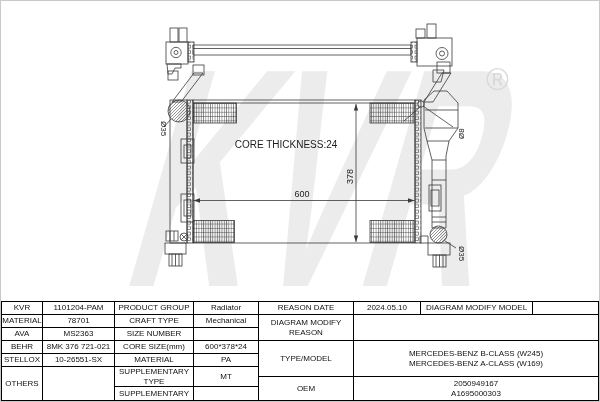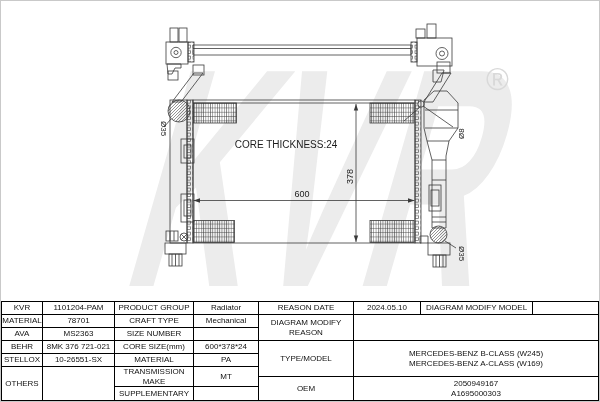--- a/index.html
+++ b/index.html
@@ -189,21 +189,21 @@
     </tr>
     <tr style="height:13px">
       <td>STELLOX</td>
       <td>10-26551-SX</td>
       <td>MATERIAL</td>
       <td>PA</td>
     </tr>
     <tr style="height:10px">
       <td rowspan="3">OTHERS</td>
       <td rowspan="3"></td>
-      <td rowspan="2">TRANSMISSION MAKE</td>
+      <td rowspan="2">SUPPLEMENTARY TYPE</td>
       <td rowspan="2">MT</td>
     </tr>
     <tr style="height:10px">
       <td rowspan="2">OEM</td>
       <td rowspan="2" colspan="3">
         <div>2050949167</div>
         <div>A1695000303</div>
       </td>
     </tr>
     <tr style="height:14px">

